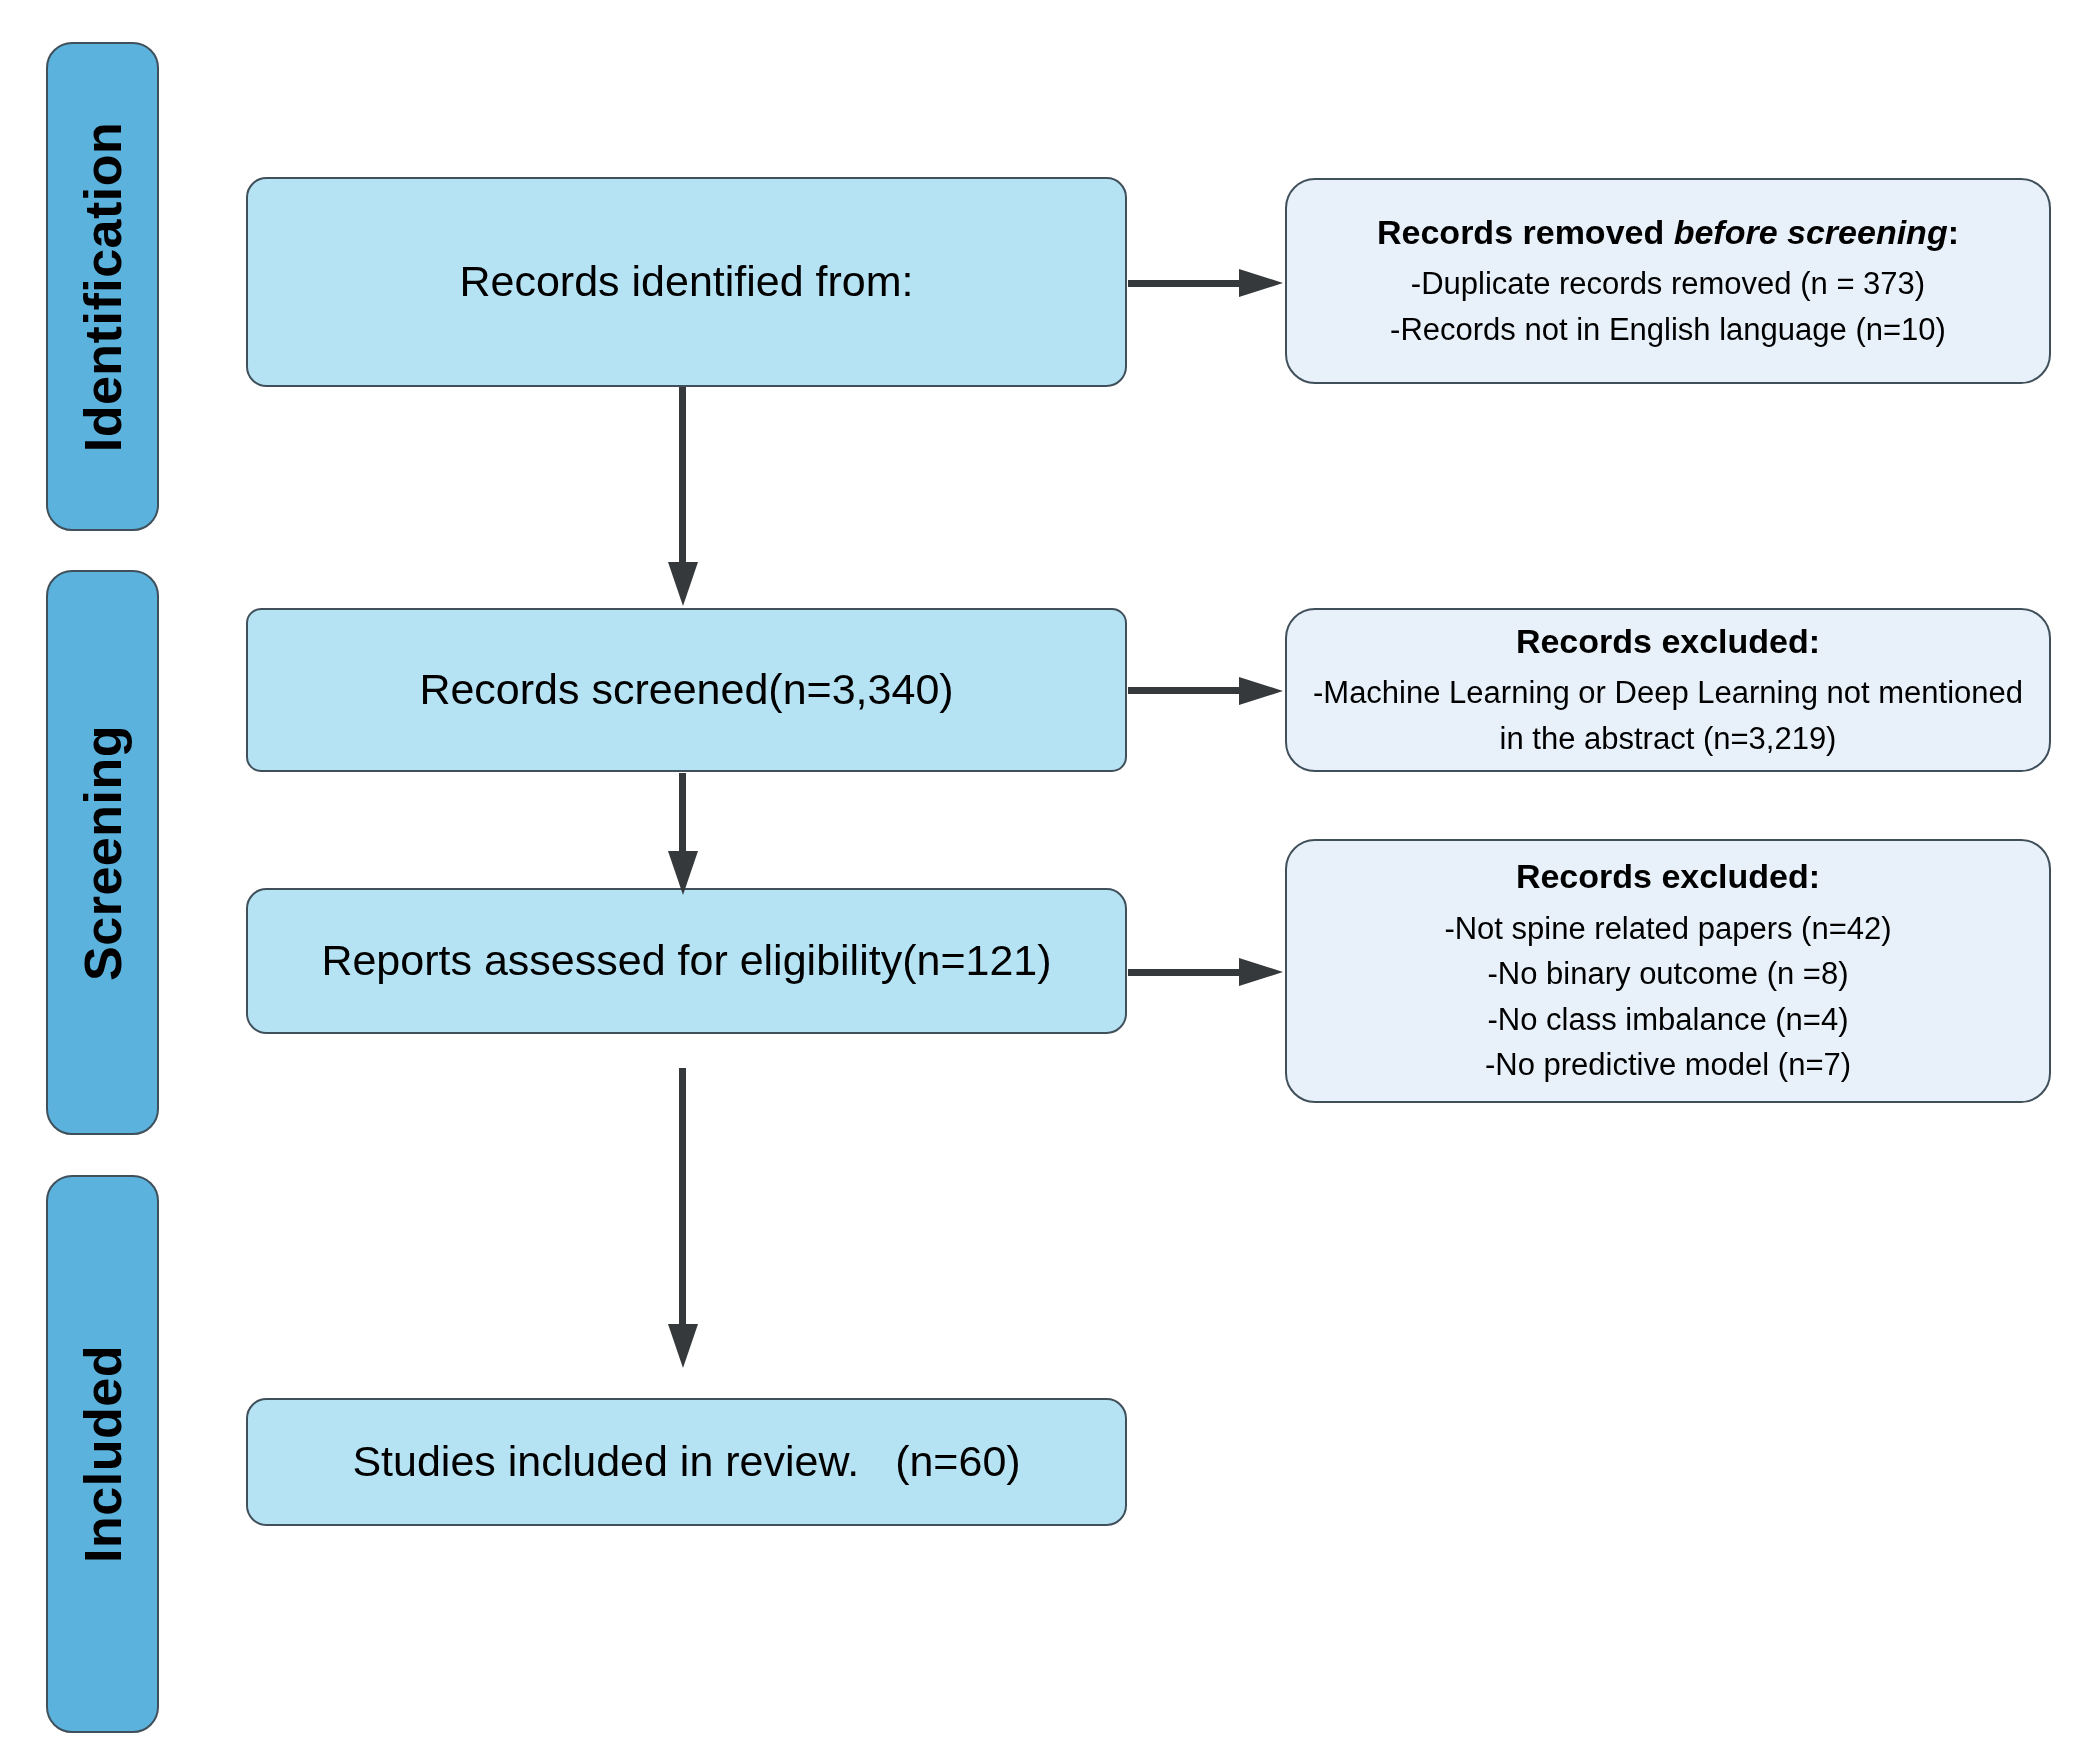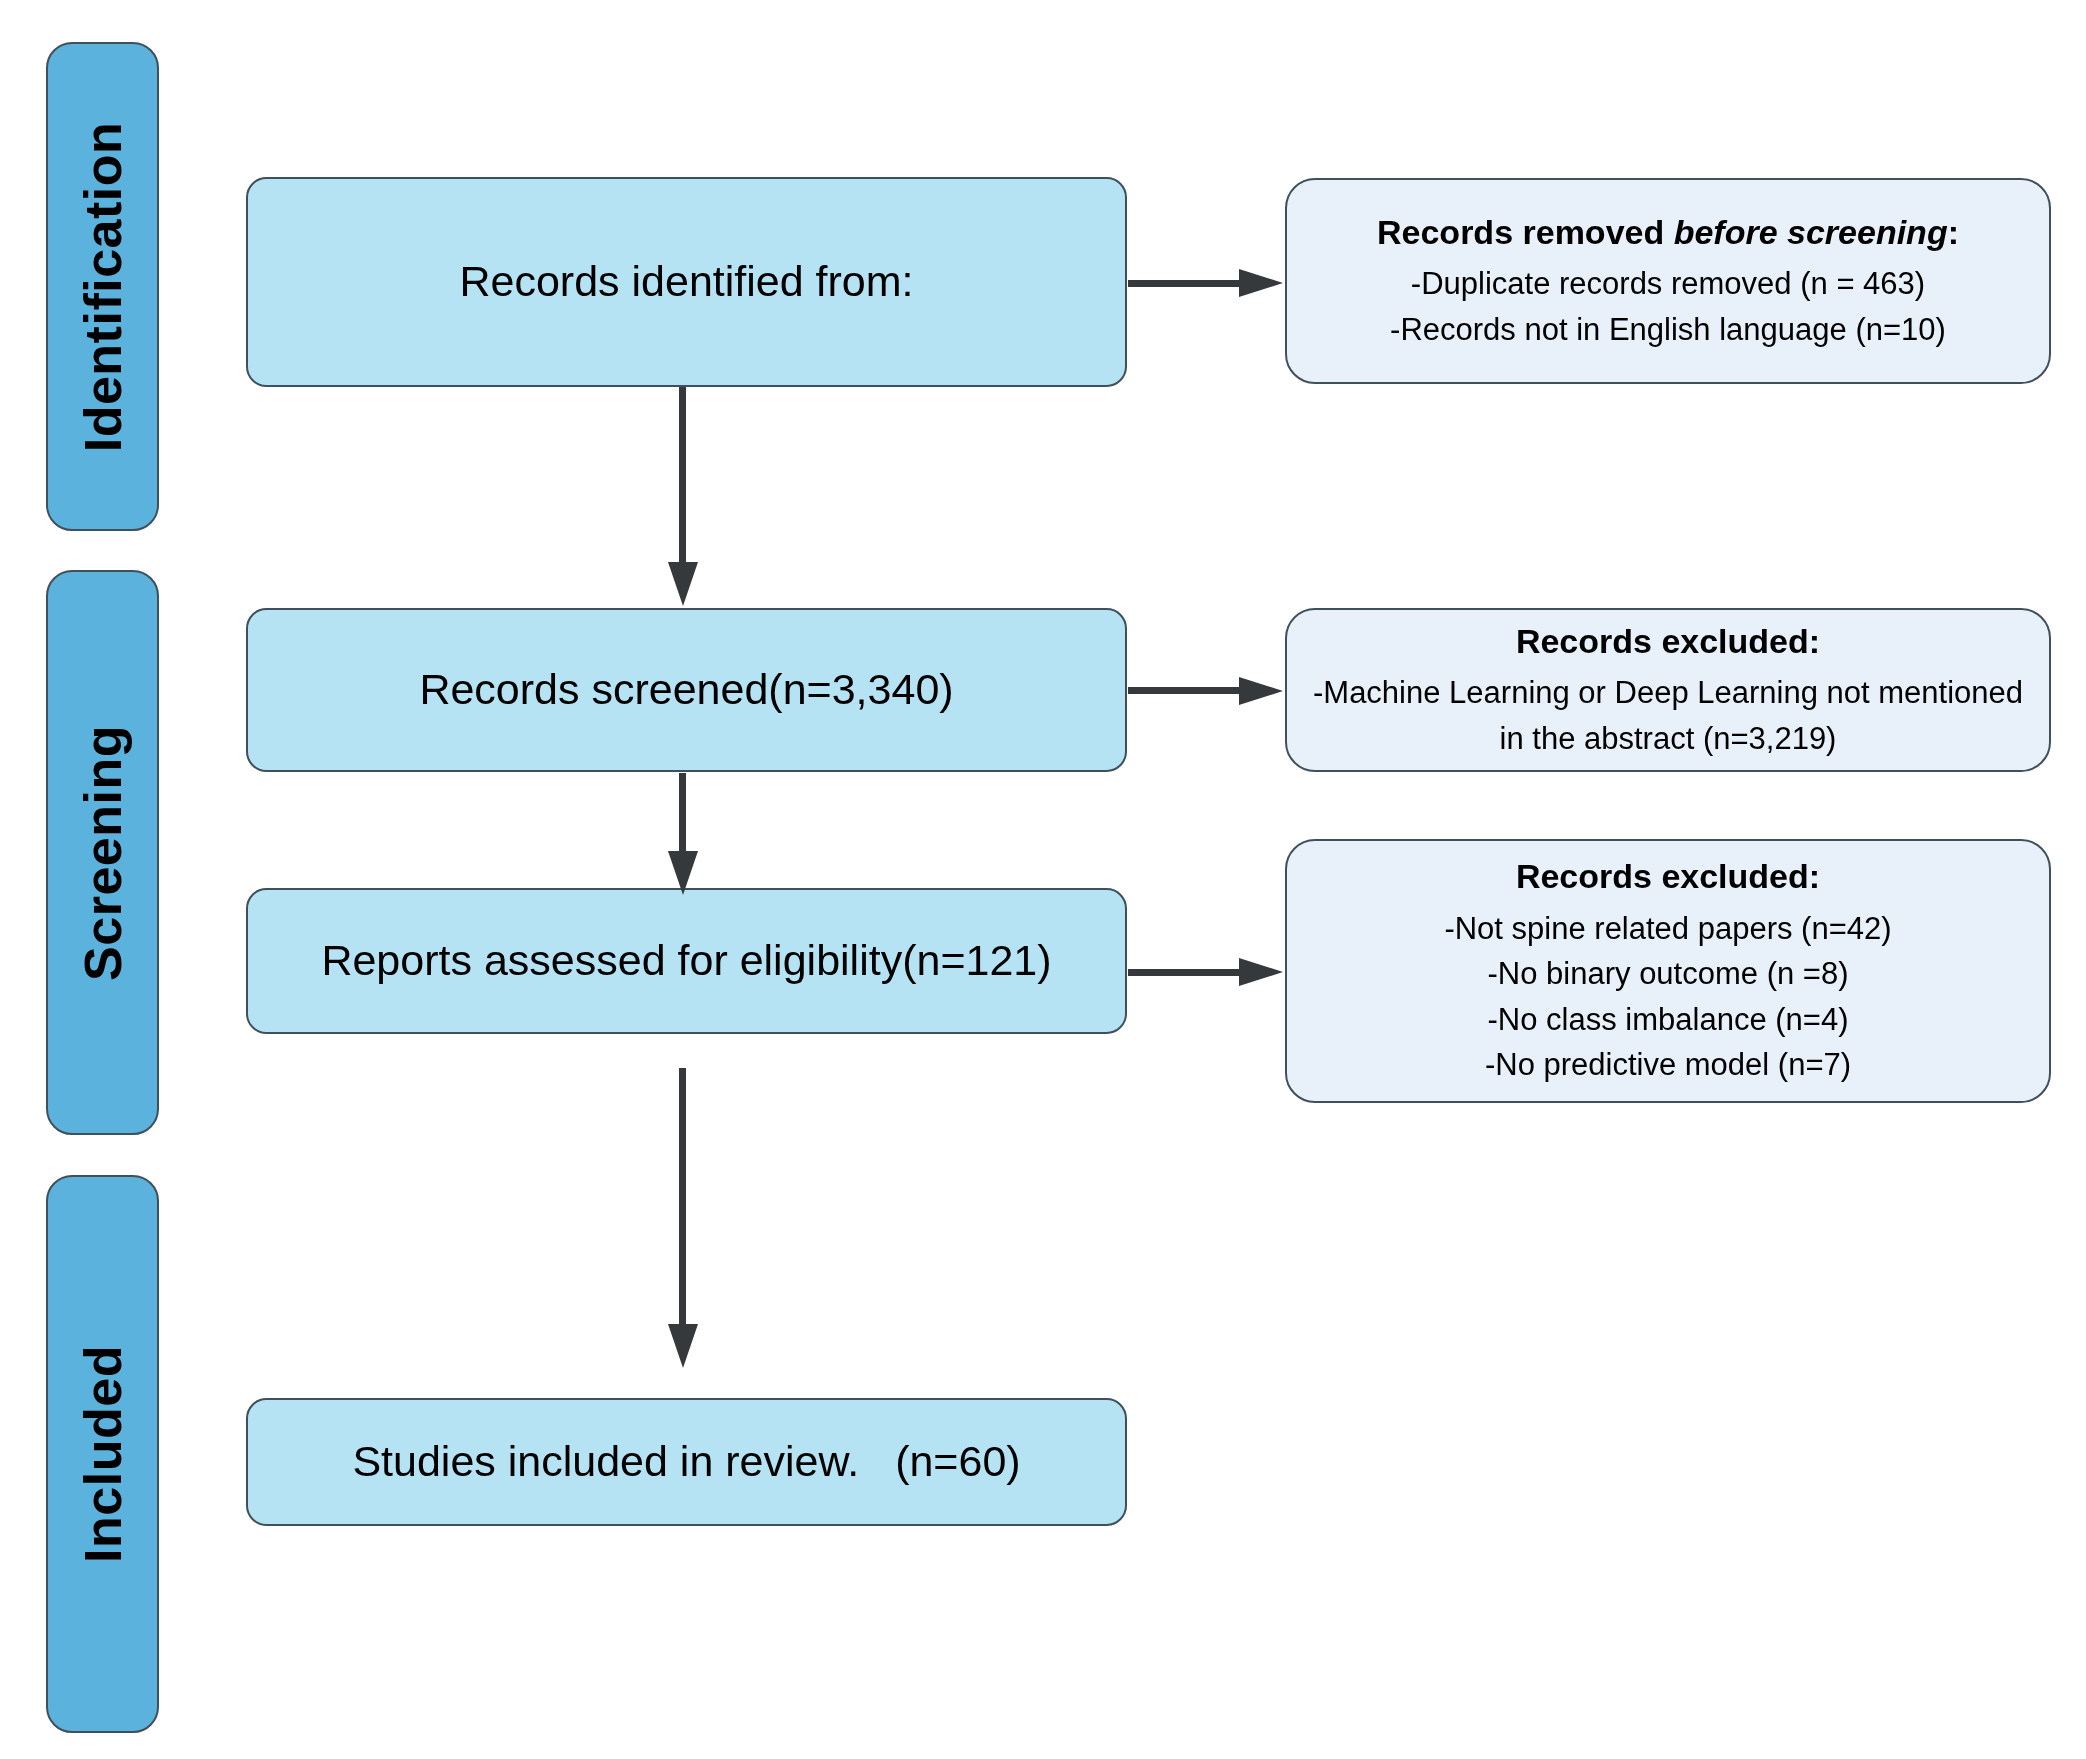--- a/index.html
+++ b/index.html
@@ -44,21 +44,21 @@
     border:2.7px solid var(--border);
     border-radius:20.4px;
     box-sizing:border-box;
     display:flex;flex-direction:row;
     justify-content:center;align-items:center;
     text-align:center;
     font-size:43px;line-height:1.38;
     padding:5.4px 21.5px;
   }
   #box-records-identified{top:177px;height:210px;row-gap:52px;}
-  #box-records-screened{top:608px;height:164px;}
+  #box-records-screened{top:608px;height:164px;border-radius:15px;}
   #box-reports-assessed{top:888px;height:146px;}
   #box-studies-included{top:1398px;height:128px;gap:36px;}
 
   
   .side-box{
     position:absolute;left:1285px;width:766px;
     background:var(--side-fill);
     border:2.7px solid var(--border);
     border-radius:30px;
     box-sizing:border-box;
@@ -134,21 +134,21 @@
     <div>Reports assessed for eligibility</div>
     <div>(n=121)</div>
   </div>
   <div class="main-box" id="box-studies-included">
     <div>Studies included in review.</div>
     <div>(n=60)</div>
   </div>
 
   <div class="side-box" id="box-removed-before-screening">
     <div class="side-title"><span>Records removed </span><span class="ital">before screening</span><span>:</span></div>
-    <div class="side-item">-Duplicate records removed (n = 463)</div>
+    <div class="side-item">-Duplicate records removed (n = 373)</div>
     <div class="side-item">-Records not in English language (n=10)</div>
   </div>
 
   <div class="side-box" id="box-excluded-screening">
     <div class="side-title">Records excluded:</div>
     <div class="side-item">-Machine Learning or Deep Learning not mentioned in the abstract (n=3,219)</div>
   </div>
 
   <div class="side-box" id="box-excluded-eligibility">
     <div class="side-title">Records excluded:</div>

